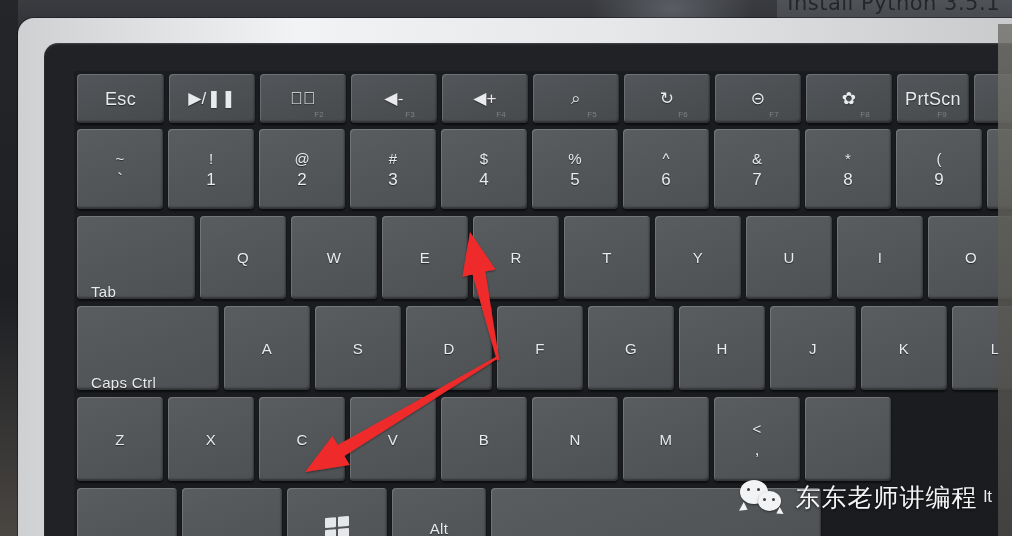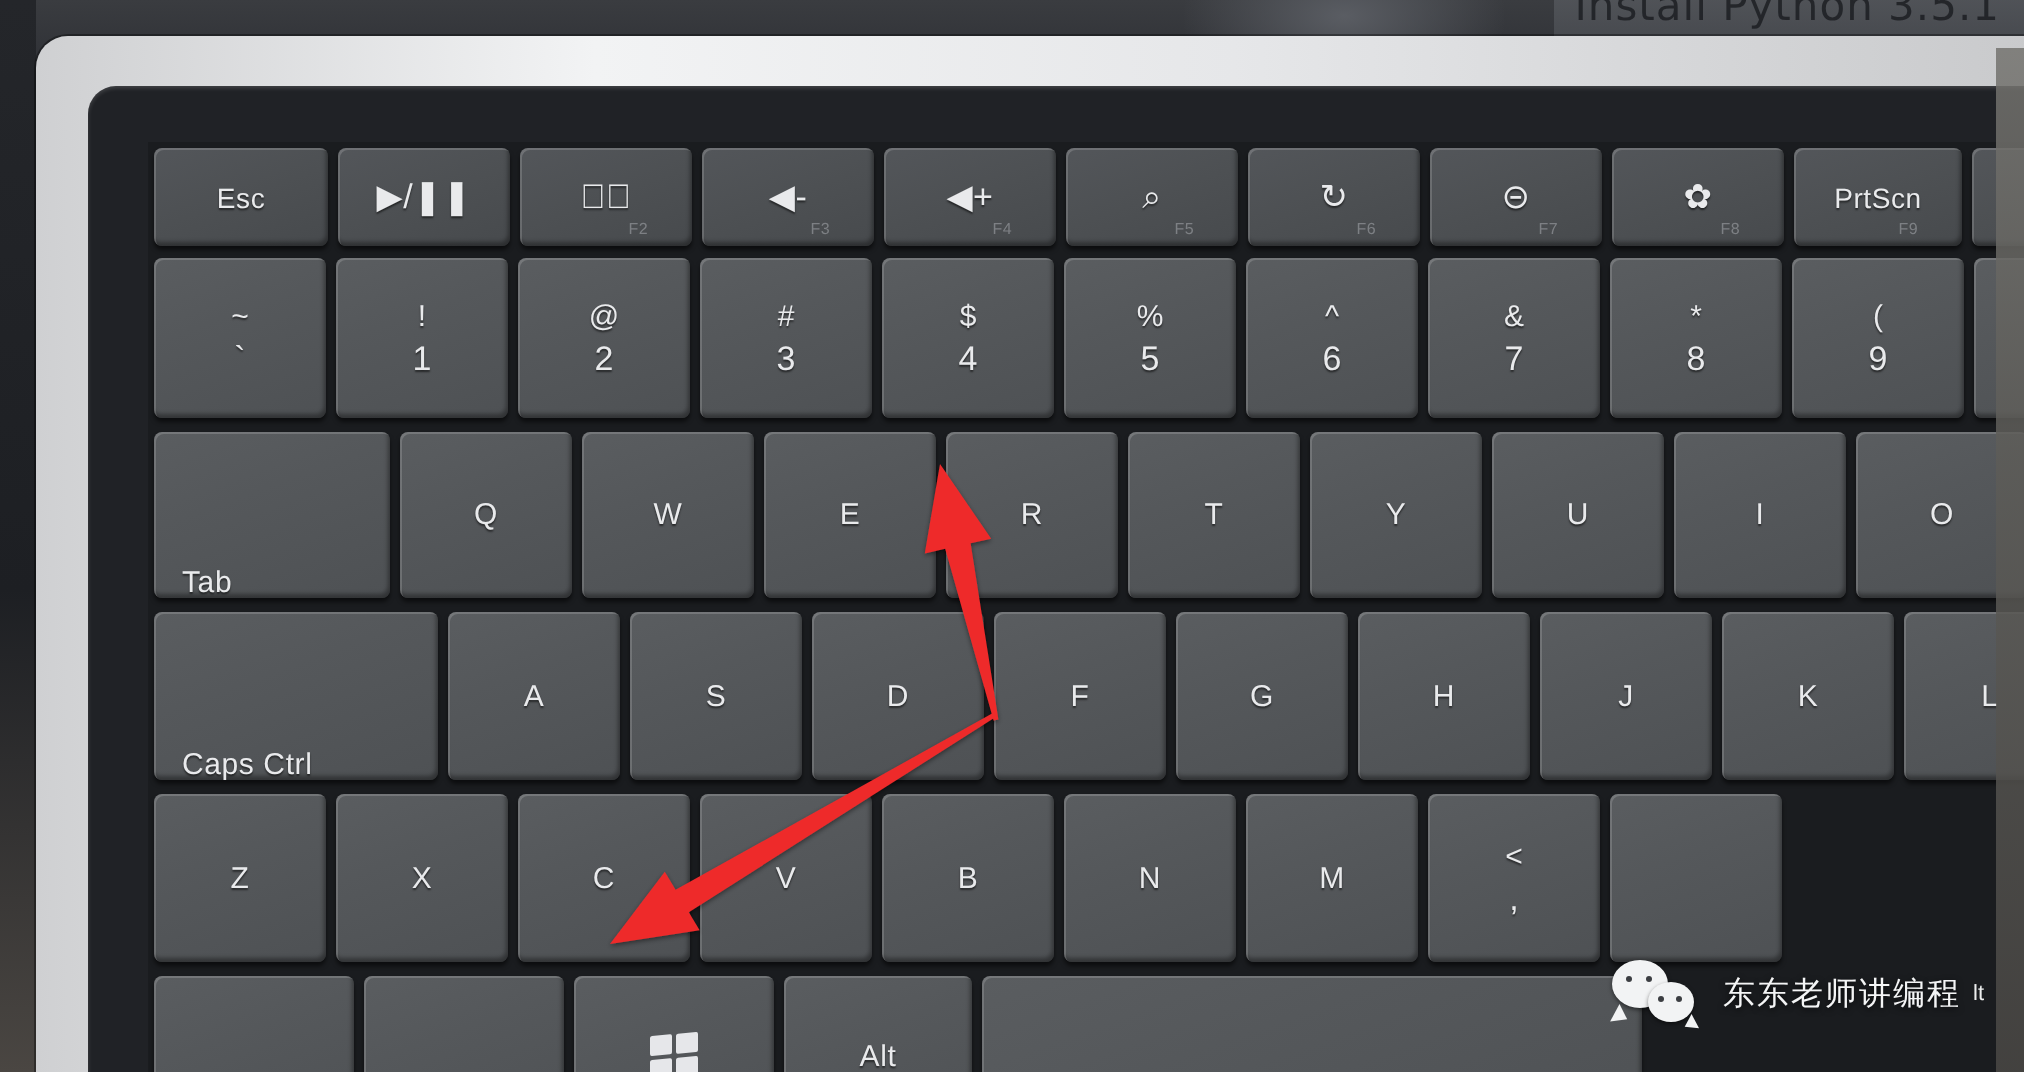--- a/index.html
+++ b/index.html
@@ -83,61 +83,61 @@
     overflow:hidden;
   }
   .key.fnk{
     background:linear-gradient(160deg,#53565a 0%,#4d5053 50%,#474a4d 100%);
   }
   .key .cap{
     font-size:15px;font-weight:400;letter-spacing:.3px;
     text-shadow:0 1px 1px rgba(0,0,0,.55);
     line-height:1;
   }
-  .key.fnk .cap{font-size:14px;}
+  .key.fnk .cap{font-size:18px;}
   .key .cap.glyph{font-size:17px;}
   .key .sub{
     position:absolute;right:22px;bottom:4px;
     font-size:8px;color:#8f9296;opacity:.75;letter-spacing:.2px;
   }
   .key.dual{flex-direction:column;justify-content:center;gap:5px;}
   .key.dual .up{font-size:15px;line-height:1;text-shadow:0 1px 1px rgba(0,0,0,.55);}
   .key.dual .lo{font-size:17px;line-height:1;text-shadow:0 1px 1px rgba(0,0,0,.55);}
   .key.left-align{justify-content:flex-start;padding-left:14px;align-items:flex-end;}
 
   .win-glyph{
     width:24px;height:22px;
     display:grid;grid-template-columns:1fr 1fr;grid-template-rows:1fr 1fr;
     gap:2.5px;transform:skewY(-5deg);
   }
   .win-glyph i{background:#e6e7ea;display:block;border-radius:1px;}
 
   
-  .w-esc{width:87px}.w-fn{width:86px}.w-fnw{width:84px}
+  .w-esc{width:87px}.w-fn{width:86px}.w-fnw{width:72px}
   .w-1  {width:86px}
   .w-tab{width:104px}.w-caps{width:128px}.w-shift{width:176px}
   .w-ctrl{width:86px}.w-fnb{width:100px}.w-win{width:100px}.w-alt{width:94px}
   .w-space{width:330px}
 
   
   #arrows{position:absolute;inset:0;pointer-events:none;}
 
   
   #watermark{
     position:absolute;right:20px;bottom:22px;
     display:flex;align-items:center;gap:12px;
     z-index:9;
   }
   #watermark .wm-text{
-    font-size:16px;color:#f4f5f6;letter-spacing:1px;
+    font-size:25px;color:#f4f5f6;letter-spacing:1px;
     text-shadow:0 1px 3px rgba(0,0,0,.75);
     font-family:"DejaVu Sans",sans-serif;
     white-space:nowrap;
   }
-  #watermark .wm-suffix{font-size:11px;margin-left:-6px;color:#eceded;}
+  #watermark .wm-suffix{font-size:17px;margin-left:-6px;color:#eceded;}
   .wechat-icon{position:relative;width:44px;height:34px;}
   .wechat-icon .b1,.wechat-icon .b2{
     position:absolute;border-radius:50%;background:#f2f3f4;
     box-shadow:0 1px 2px rgba(0,0,0,.5);
   }
   .wechat-icon .b1{width:28px;height:24px;left:0;top:0;}
   .wechat-icon .b2{width:23px;height:20px;left:18px;top:11px;}
   .wechat-icon .t1{position:absolute;left:1px;top:23px;width:0;height:0;
     border-left:7px solid #f2f3f4;border-top:5px solid transparent;border-bottom:5px solid transparent;
     transform:rotate(28deg);}

